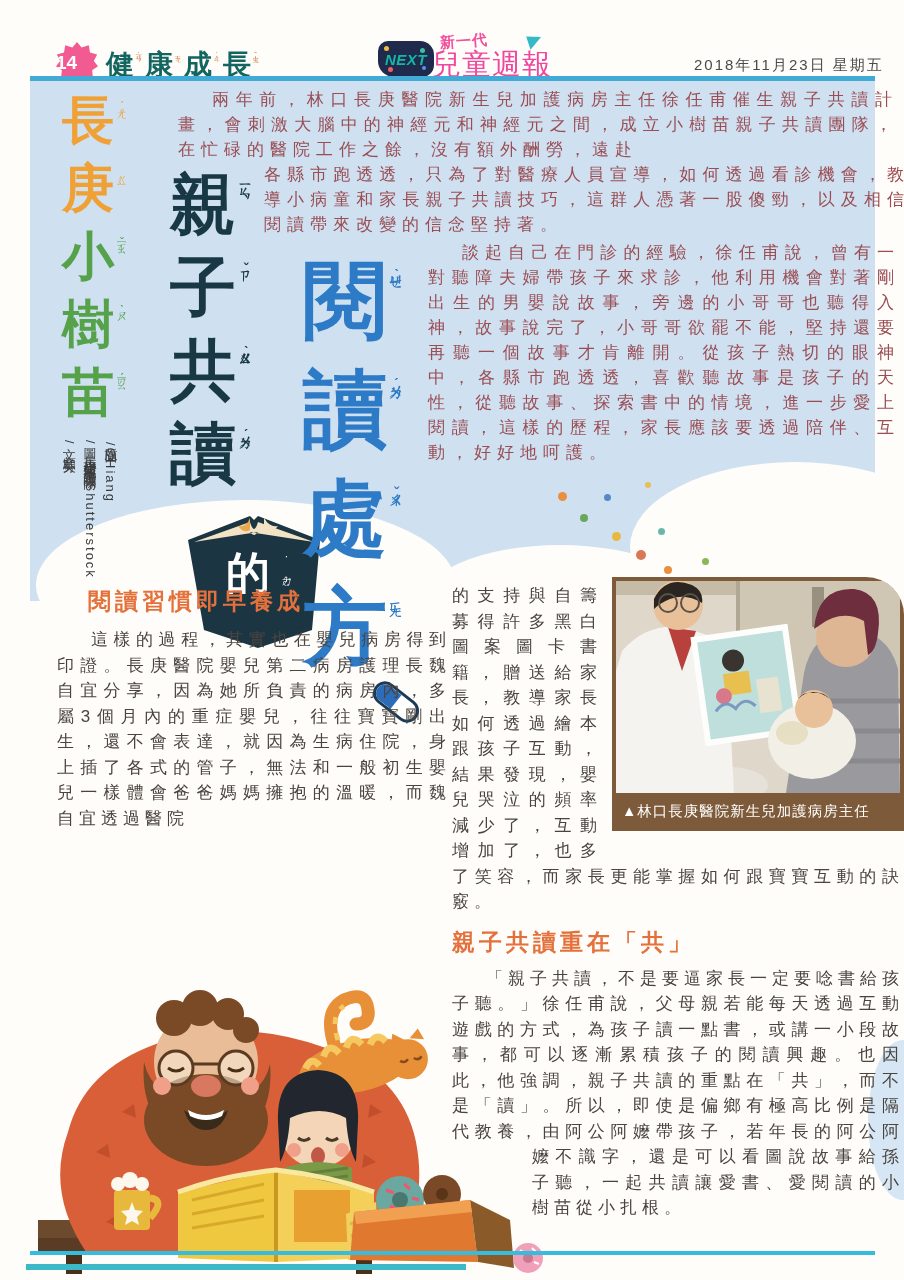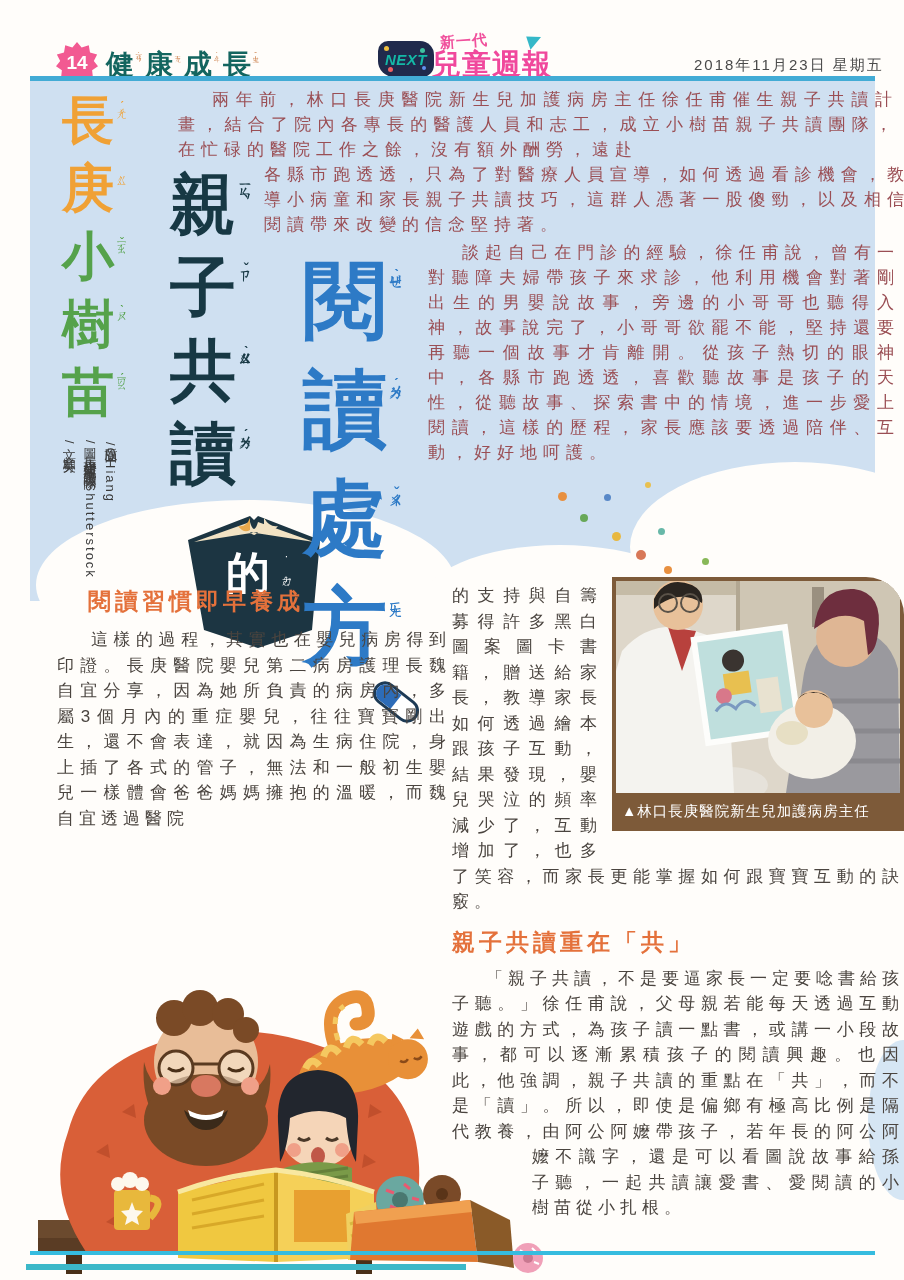--- a/index.html
+++ b/index.html
@@ -4,33 +4,33 @@
 <style>
   * { margin:0; padding:0; box-sizing:border-box; }
   html,body { background:#e8e8e8; }
   body { font-family:"Liberation Sans", sans-serif; }
   .page { position:relative; width:904px; height:1280px; background:#fffdfa; margin:0 auto; overflow:hidden; }
 
   
   .hdr-line { position:absolute; left:30px; top:76px; width:845px; height:5px; background:#42abd5; }
   .star-badge { position:absolute; left:56px; top:42px; width:42px; height:42px; background:#f25a92;
     clip-path:polygon(50% 0%,61% 13%,78% 8%,81% 25%,98% 30%,90% 45%,100% 58%,86% 67%,88% 85%,70% 84%,62% 100%,50% 90%,38% 100%,30% 84%,12% 85%,14% 67%,0% 58%,10% 45%,2% 30%,19% 25%,22% 8%,39% 13%);
-    display:flex; align-items:center; justify-content:center; }
+    display:flex; align-items:center; }
   .star-badge span { color:#fff; font-weight:bold; font-size:19px; }
   .sec-title { position:absolute; left:106px; top:46px; display:flex; align-items:flex-start; }
   .sec-title .cu { display:flex; align-items:flex-start; margin-right:3px; }
   .sec-title .c { font-size:28px; font-weight:bold; color:#13655f; }
   .sec-title .z { writing-mode:vertical-rl; text-orientation:upright; font-size:8px; color:#c8763c; margin-top:4px; line-height:1; }
   .brand { position:absolute; left:378px; top:32px; width:210px; height:48px; }
   .brand-top { position:absolute; left:62px; top:0; color:#f0509c; font-size:15px; font-weight:bold; transform:rotate(-4deg); letter-spacing:1px; }
   .brand-plane { position:absolute; left:150px; top:2px; width:0; height:0; border-left:14px solid #35b8c8; border-top:5px solid transparent; border-bottom:9px solid transparent; transform:rotate(-18deg); }
   .brand-blob { position:absolute; left:0; top:9px; width:56px; height:36px; background:#202a4c; border-radius:10px 14px 12px 16px; display:flex; align-items:center; justify-content:center; overflow:hidden; }
   .brand-blob span { color:#14b8a6; font-weight:bold; font-style:italic; font-size:15px; letter-spacing:.5px; z-index:2; }
   .confetti { position:absolute; border-radius:50%; }
-  .brand-name { position:absolute; left:54px; top:13px; color:#f0489c; font-size:29px; font-weight:700; letter-spacing:1px; text-shadow:1px 1px 0 #fff,-1px 1px 0 #fff; }
+  .brand-name { position:absolute; left:54px; top:13px; color:#f0489c; font-size:29px; font-weight:400; letter-spacing:1px; text-shadow:1px 1px 0 #fff,-1px 1px 0 #fff; }
   .hdr-date { position:absolute; left:694px; top:56px; font-size:15px; color:#4a4a4a; letter-spacing:2px; }
 
   
   .panel { position:absolute; left:30px; top:81px; width:845px; height:520px; background:#cfe0f1; }
   .blob { position:absolute; background:#fffdfa; border-radius:50%; }
   .blob1 { left:36px; top:500px; width:420px; height:170px; }
   .blob2 { left:420px; top:545px; width:280px; height:120px; }
   .blob3 { left:630px; top:462px; width:330px; height:170px; }
   .dot { position:absolute; border-radius:50%; }
 
@@ -216,21 +216,21 @@
       </div>
   </div>
   <div class="pill"></div>
 
   <div class="credits">
     <span>版面/CHiang</span>
     <span>圖/長庚小樹苗親子共讀團隊、Shutterstock</span>
     <span>文/顧美芬</span>
   </div>
 
-  <div class="intro intro-p1a">兩年前，林口長庚醫院新生兒加護病房主任徐任甫催生親子共讀計畫，結合了院內各專長的醫護人員和志工，成立小樹苗親子共讀團隊，在忙碌的醫院工作之餘，沒有額外酬勞，遠赴</div>
+  <div class="intro intro-p1a">兩年前，林口長庚醫院新生兒加護病房主任徐任甫催生親子共讀計畫，會刺激大腦中的神經元和神經元之間，成立小樹苗親子共讀團隊，在忙碌的醫院工作之餘，沒有額外酬勞，遠赴</div>
   <div class="intro intro-p1b">各縣市跑透透，只為了對醫療人員宣導，如何透過看診機會，教導小病童和家長親子共讀技巧，這群人憑著一股傻勁，以及相信閱讀帶來改變的信念堅持著。</div>
   <div class="intro intro-p2">談起自己在門診的經驗，徐任甫說，曾有一對聽障夫婦帶孩子來求診，他利用機會對著剛出生的男嬰說故事，旁邊的小哥哥也聽得入神，故事說完了，小哥哥欲罷不能，堅持還要再聽一個故事才肯離開。從孩子熱切的眼神中，各縣市跑透透，喜歡聽故事是孩子的天性，從聽故事、探索書中的情境，進一步愛上閱讀，這樣的歷程，家長應該要透過陪伴、互動，好好地呵護。</div>
 
   <div class="col-left">
     <div class="headline">閱讀習慣即早養成</div>
     <div class="wrap-spacer"></div>
     <p class="bodytext indent">這樣的過程，其實也在嬰兒病房得到印證。長庚醫院嬰兒第二病房護理長魏自宜分享，因為她所負責的病房內，多屬3個月內的重症嬰兒，往往寶寶剛出生，還不會表達，就因為生病住院，身上插了各式的管子，無法和一般初生嬰兒一樣體會爸爸媽媽擁抱的溫暖，而魏自宜透過醫院</p>
   </div>
 
   <div class="col-right">

